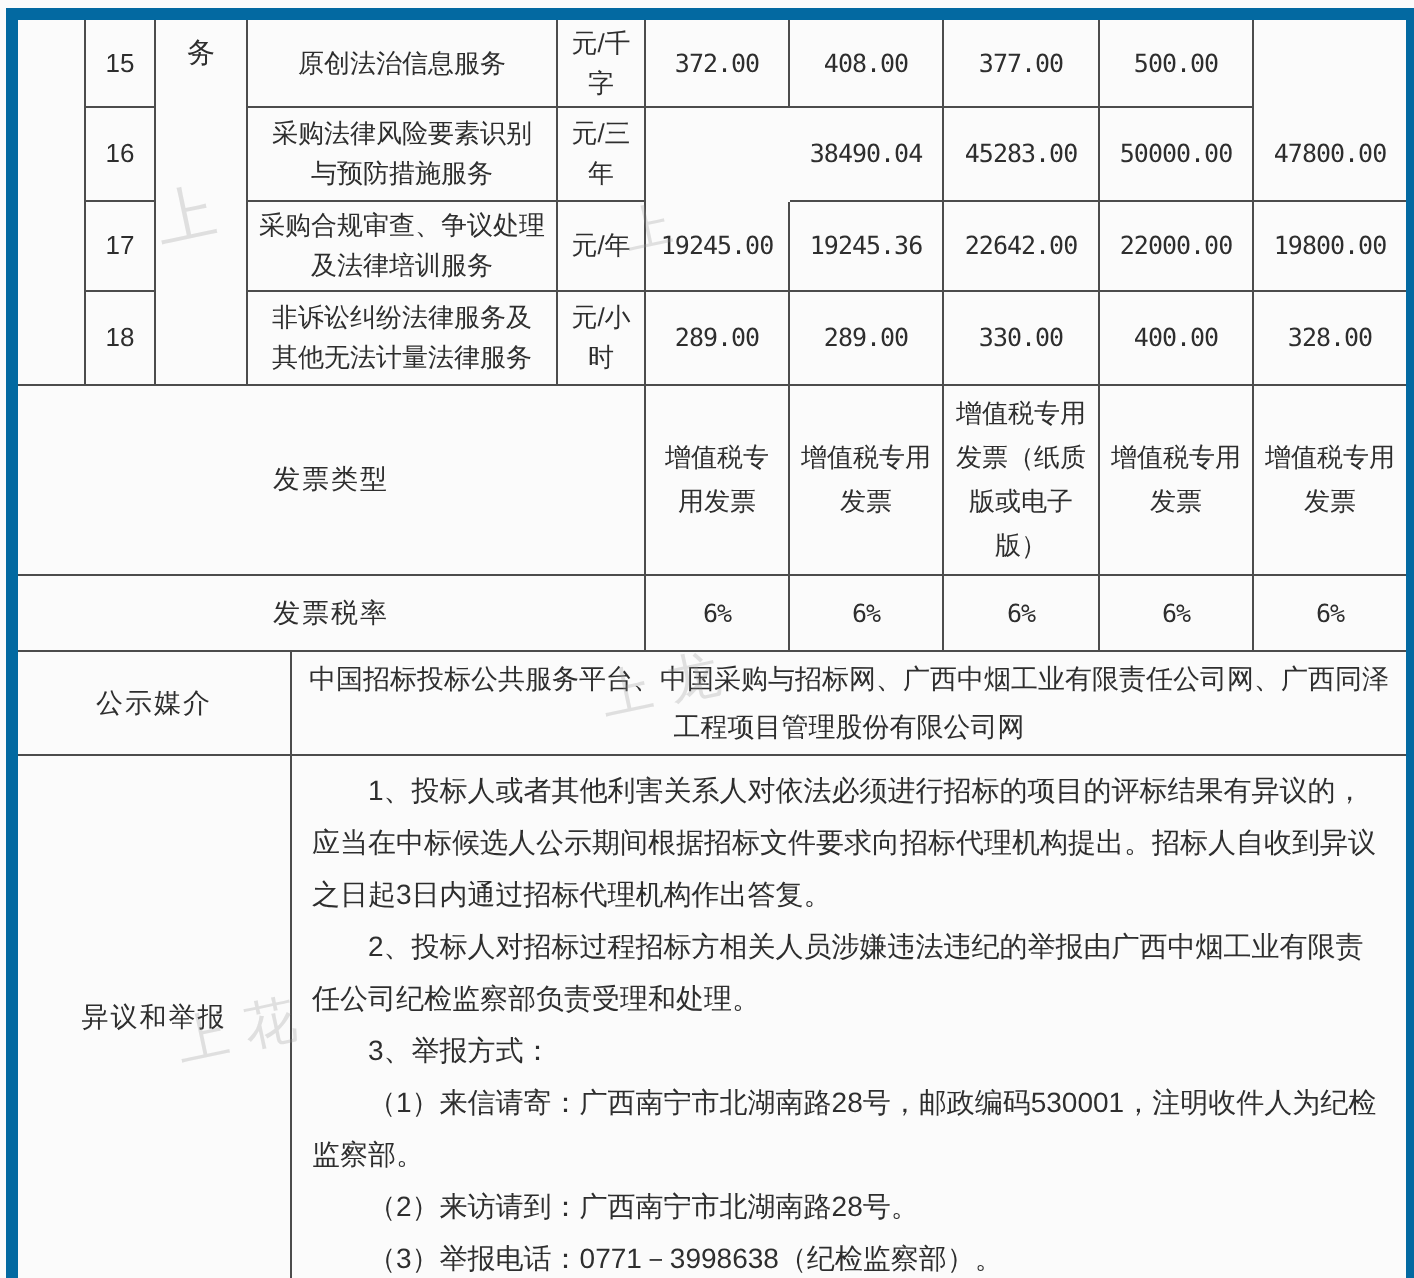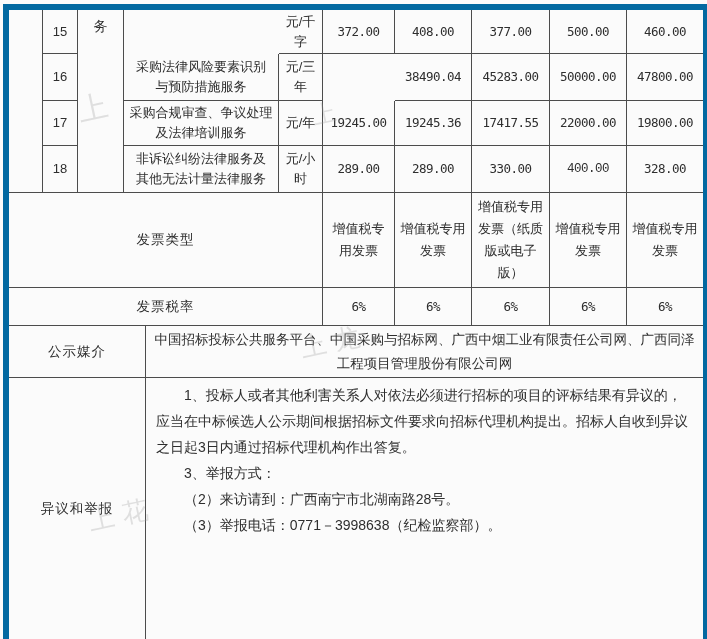--- a/index.html
+++ b/index.html
@@ -61,56 +61,56 @@
   <div class="sec sec1">
     <div class="cell" style="grid-row:1/5;grid-column:1/2;"></div>
 
     <div class="cell" style="grid-row:1/2;grid-column:2/3;">15</div>
     <div class="cell" style="grid-row:2/3;grid-column:2/3;">16</div>
     <div class="cell" style="grid-row:3/4;grid-column:2/3;">17</div>
     <div class="cell" style="grid-row:4/5;grid-column:2/3;">18</div>
 
     <div class="cell cat" style="grid-row:1/5;grid-column:3/4;">务</div>
 
+    <div class="cell" style="grid-row:1/2;grid-column:4/5;">原创法治信息服务</div>
     <div class="cell" style="grid-row:2/3;grid-column:4/5;">采购法律风险要素识别
 与预防措施服务</div>
     <div class="cell" style="grid-row:4/5;grid-column:4/5;">非诉讼纠纷法律服务及
 其他无法计量法律服务</div>
     <div class="cell" style="grid-row:3/4;grid-column:4/5;">采购合规审查、争议处理
 及法律培训服务</div>
 
     <div class="cell" style="grid-row:1/2;grid-column:5/6;">元/千
 字</div>
     <div class="cell" style="grid-row:2/3;grid-column:5/6;">元/三
 年</div>
     <div class="cell" style="grid-row:3/4;grid-column:5/6;text-align:right;">元/年</div>
     <div class="cell" style="grid-row:4/5;grid-column:5/6;">元/小
 时</div>
 
     <div class="cell num" style="grid-row:1/2;grid-column:6/7;">372.00</div>
     <div class="cell num" style="grid-row:1/2;grid-column:7/8;">408.00</div>
     <div class="cell num" style="grid-row:1/2;grid-column:8/9;text-align:center;">377.00</div>
     <div class="cell num" style="grid-row:1/2;grid-column:9/10;">500.00</div>
-    <div class="cell num lr" style="grid-row:1/2;grid-column:10/11;">460.00</div>
 
     <div class="cell num" style="grid-row:2/3;grid-column:7/8;">38490.04</div>
     <div class="cell num" style="grid-row:2/3;grid-column:8/9;">45283.00</div>
     <div class="cell num" style="grid-row:2/3;grid-column:9/10;">50000.00</div>
     <div class="cell num lr" style="grid-row:2/3;grid-column:10/11;">47800.00</div>
 
     <div class="cell num" style="grid-row:3/4;grid-column:6/7;">19245.00</div>
     <div class="cell num" style="grid-row:3/4;grid-column:7/8;">19245.36</div>
-    <div class="cell num" style="grid-row:3/4;grid-column:8/9;">17417.55</div>
+    <div class="cell num" style="grid-row:3/4;grid-column:8/9;">22642.00</div>
     <div class="cell num" style="grid-row:3/4;grid-column:9/10;">22000.00</div>
     <div class="cell num lr" style="grid-row:3/4;grid-column:10/11;">19800.00</div>
 
     <div class="cell num" style="grid-row:4/5;grid-column:6/7;">289.00</div>
     <div class="cell num" style="grid-row:4/5;grid-column:7/8;">289.00</div>
     <div class="cell num" style="grid-row:4/5;grid-column:8/9;">330.00</div>
-    <div class="cell num" style="grid-row:4/5;grid-column:9/10;font-family:Liberation Mono, monospace;">400.00</div>
+    <div class="cell num" style="grid-row:4/5;grid-column:9/10;">400.00</div>
     <div class="cell num lr" style="grid-row:4/5;grid-column:10/11;">328.00</div>
   </div>
 
   <div class="sec sec2">
     <div class="cell inv" style="grid-row:1/2;grid-column:2/3;">增值税专
 用发票</div>
     <div class="cell label-cell" style="grid-row:1/2;grid-column:1/2;">发票类型</div>
     <div class="cell inv" style="grid-row:1/2;grid-column:3/4;">增值税专用
 发票</div>
     <div class="cell inv" style="grid-row:1/2;grid-column:4/5;">增值税专用
@@ -132,21 +132,23 @@
 
   <div class="sec sec3">
     <div class="cell label-cell">公示媒介</div>
     <div class="cell media-content lr">中国招标投标公共服务平台、中国采购与招标网、广西中烟工业有限责任公司网、广西同泽工程项目管理股份有限公司网</div>
   </div>
 
   <div class="sec sec4">
     <div class="cell label-cell lb">异议和举报</div>
     <div class="cell obj-content lr lb">
       <p>1、投标人或者其他利害关系人对依法必须进行招标的项目的评标结果有异议的，应当在中标候选人公示期间根据招标文件要求向招标代理机构提出。招标人自收到异议之日起3日内通过招标代理机构作出答复。</p>
+      <p>2、投标人对招标过程招标方相关人员涉嫌违法违纪的举报由广西中烟工业有限责任公司纪检监察部负责受理和处理。</p>
       <p>3、举报方式：</p>
+      <p>（1）来信请寄：广西南宁市北湖南路28号，邮政编码530001，注明收件人为纪检监察部。</p>
       <p>（2）来访请到：广西南宁市北湖南路28号。</p>
       <p>（3）举报电话：0771－3998638（纪检监察部）。</p>
 
     </div>
   </div>
 </div>
 
 <span class="watermark" style="left:78px;top:88px;">上</span>
 <span class="watermark" style="left:300px;top:325px;font-size:26px;">上 龙</span>
 <span class="watermark" style="left:312px;top:98px;font-size:24px;">上</span>

